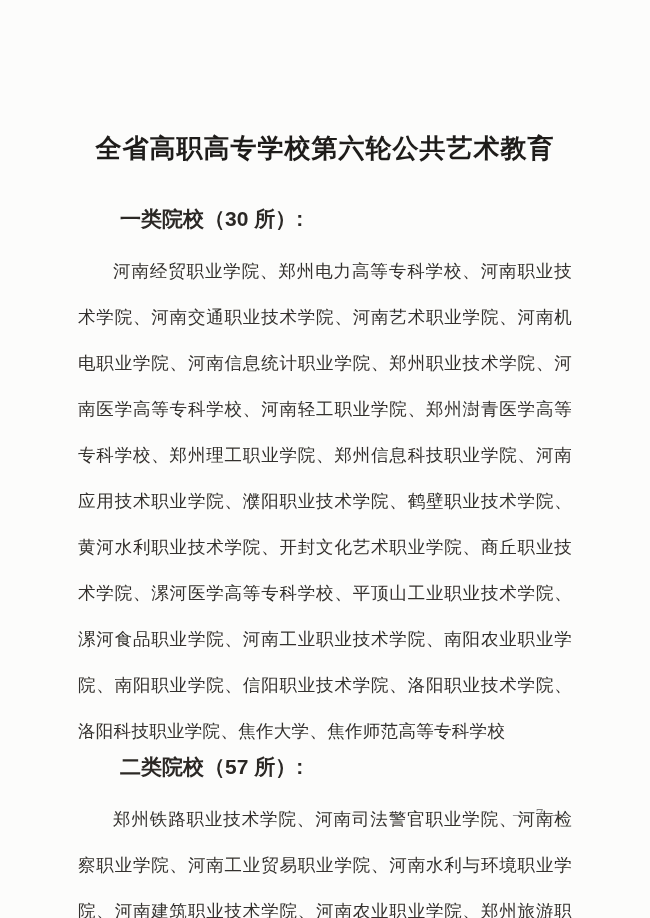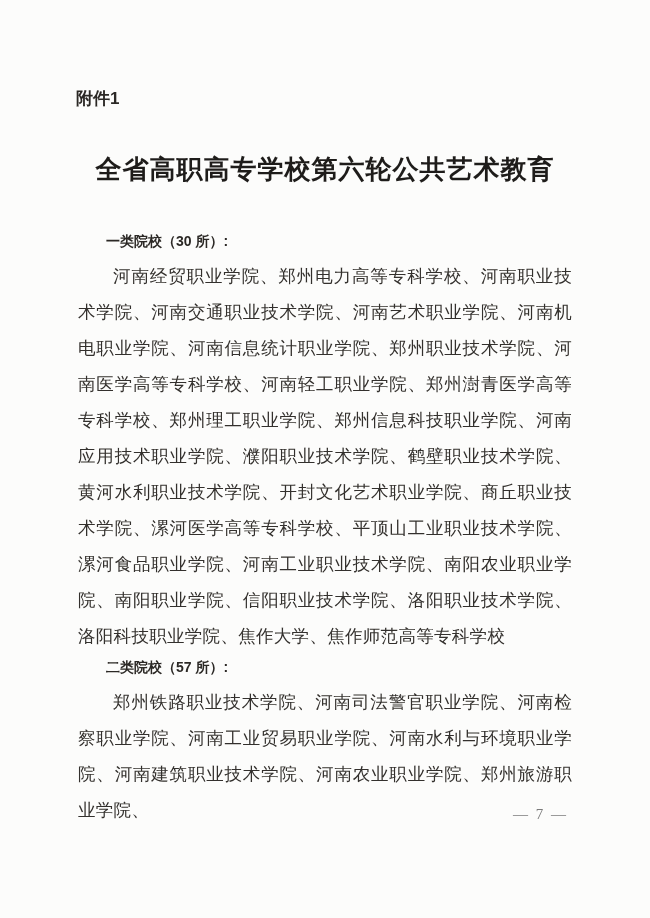--- a/index.html
+++ b/index.html
@@ -25,61 +25,59 @@
     color: #2b2825;
   }
   .doc-title {
     margin-top: 42px;
     text-align: center;
     font-weight: bold;
     font-size: 26px;
     line-height: 38px;
     letter-spacing: 1px;
     color: #1e1c1a;
-    font-family: Liberation Mono, monospace;
   }
   .doc-body {
     margin: 0 78px;
     width: 494px;
     font-size: 17.5px;
     color: #33302d;
   }
   .section-heading {
     font-family: "Liberation Sans", sans-serif;
     font-weight: bold;
-    font-size: 14px;
+    font-size: 21px;
     line-height: 26px;
     text-indent: 2em;
     color: #2b2825;
   }
   .section-heading.first {
     margin-top: 38px;
   }
   .section-body {
-    margin-top: 4px;
+    margin-top: 16px;
     text-align: justify;
     text-indent: 2em;
-    line-height: 36px;
+    line-height: 46px;
     letter-spacing: 0.3px;
   }
   .page-number {
     position: absolute;
     top: 806px;
     right: 82px;
     font-size: 15px;
     letter-spacing: 2px;
     color: #7a7a7a;
   }
 </style>
 </head>
 <body>
 
 <div class="page">
 
-  <div class="attachment-label">附件1</div>
 
   <div class="doc-title">
     <div>全省高职高专学校第六轮公共艺术教育</div>
   </div>
 
   <div class="doc-body">
 
     <div class="section-heading first">一类院校（30 所）:</div>
 
     <p class="section-body">河南经贸职业学院、郑州电力高等专科学校、河南职业技术学院、河南交通职业技术学院、河南艺术职业学院、河南机电职业学院、河南信息统计职业学院、郑州职业技术学院、河南医学高等专科学校、河南轻工职业学院、郑州澍青医学高等专科学校、郑州理工职业学院、郑州信息科技职业学院、河南应用技术职业学院、濮阳职业技术学院、鹤壁职业技术学院、黄河水利职业技术学院、开封文化艺术职业学院、商丘职业技术学院、漯河医学高等专科学校、平顶山工业职业技术学院、漯河食品职业学院、河南工业职业技术学院、南阳农业职业学院、南阳职业学院、信阳职业技术学院、洛阳职业技术学院、洛阳科技职业学院、焦作大学、焦作师范高等专科学校</p>

